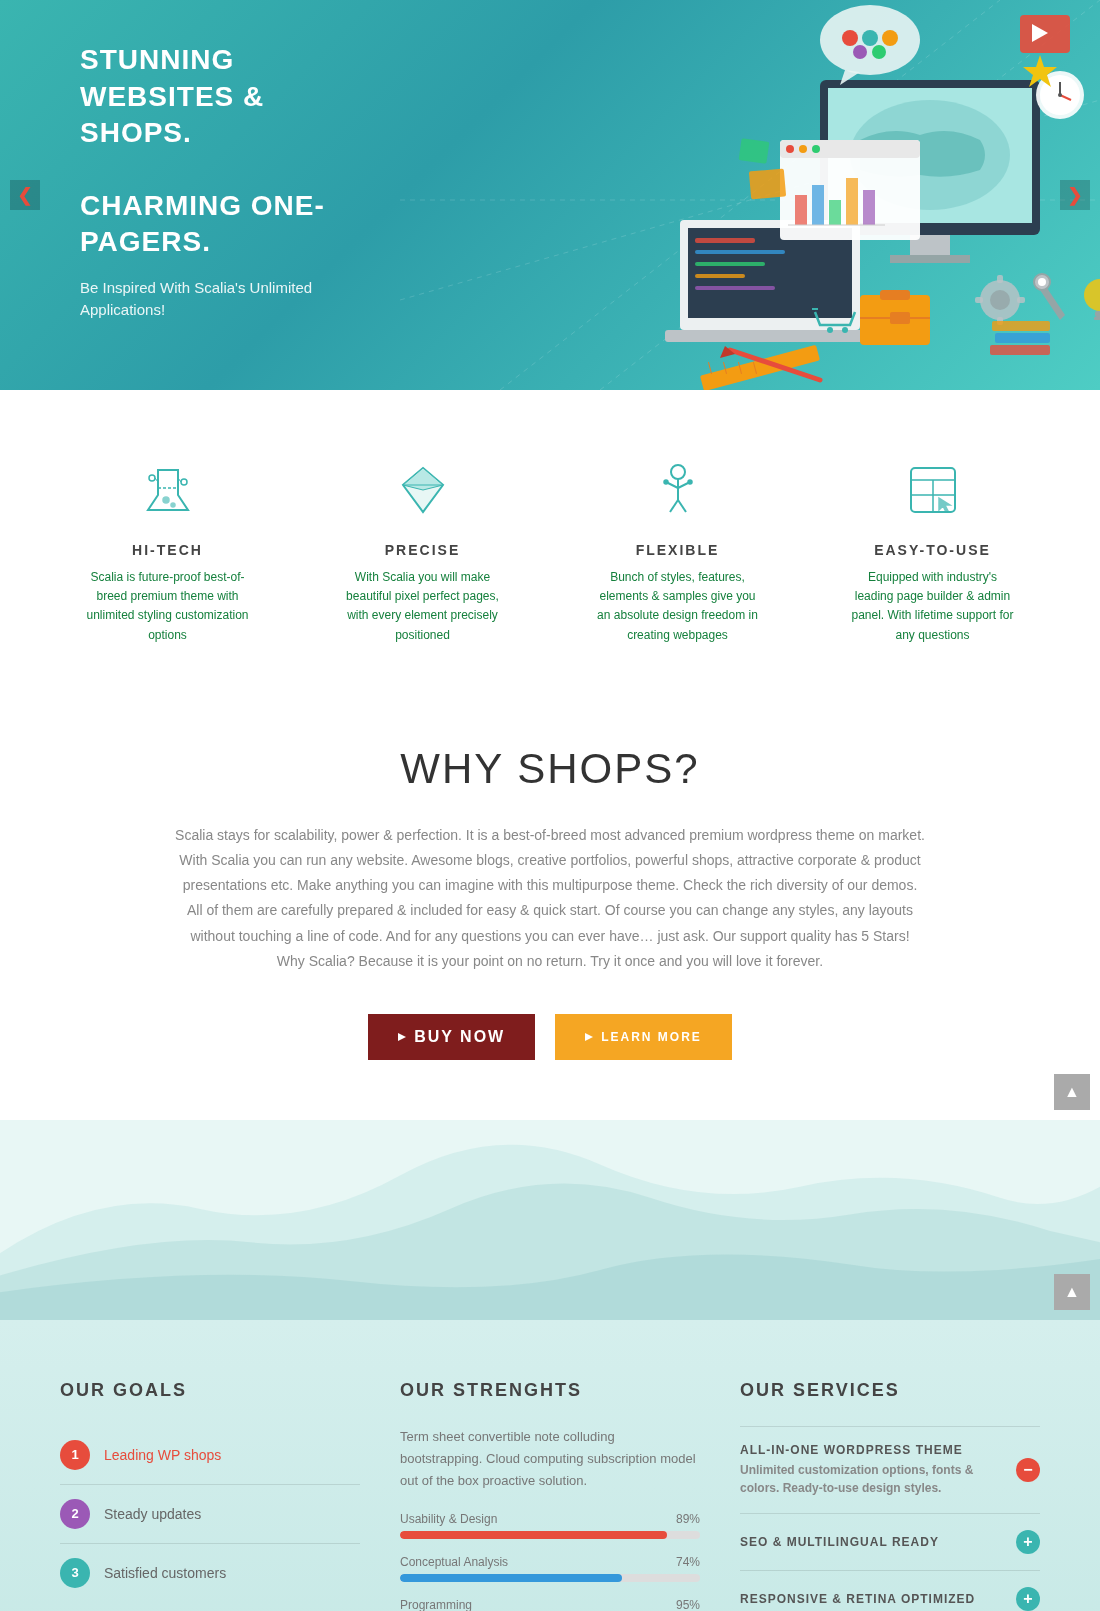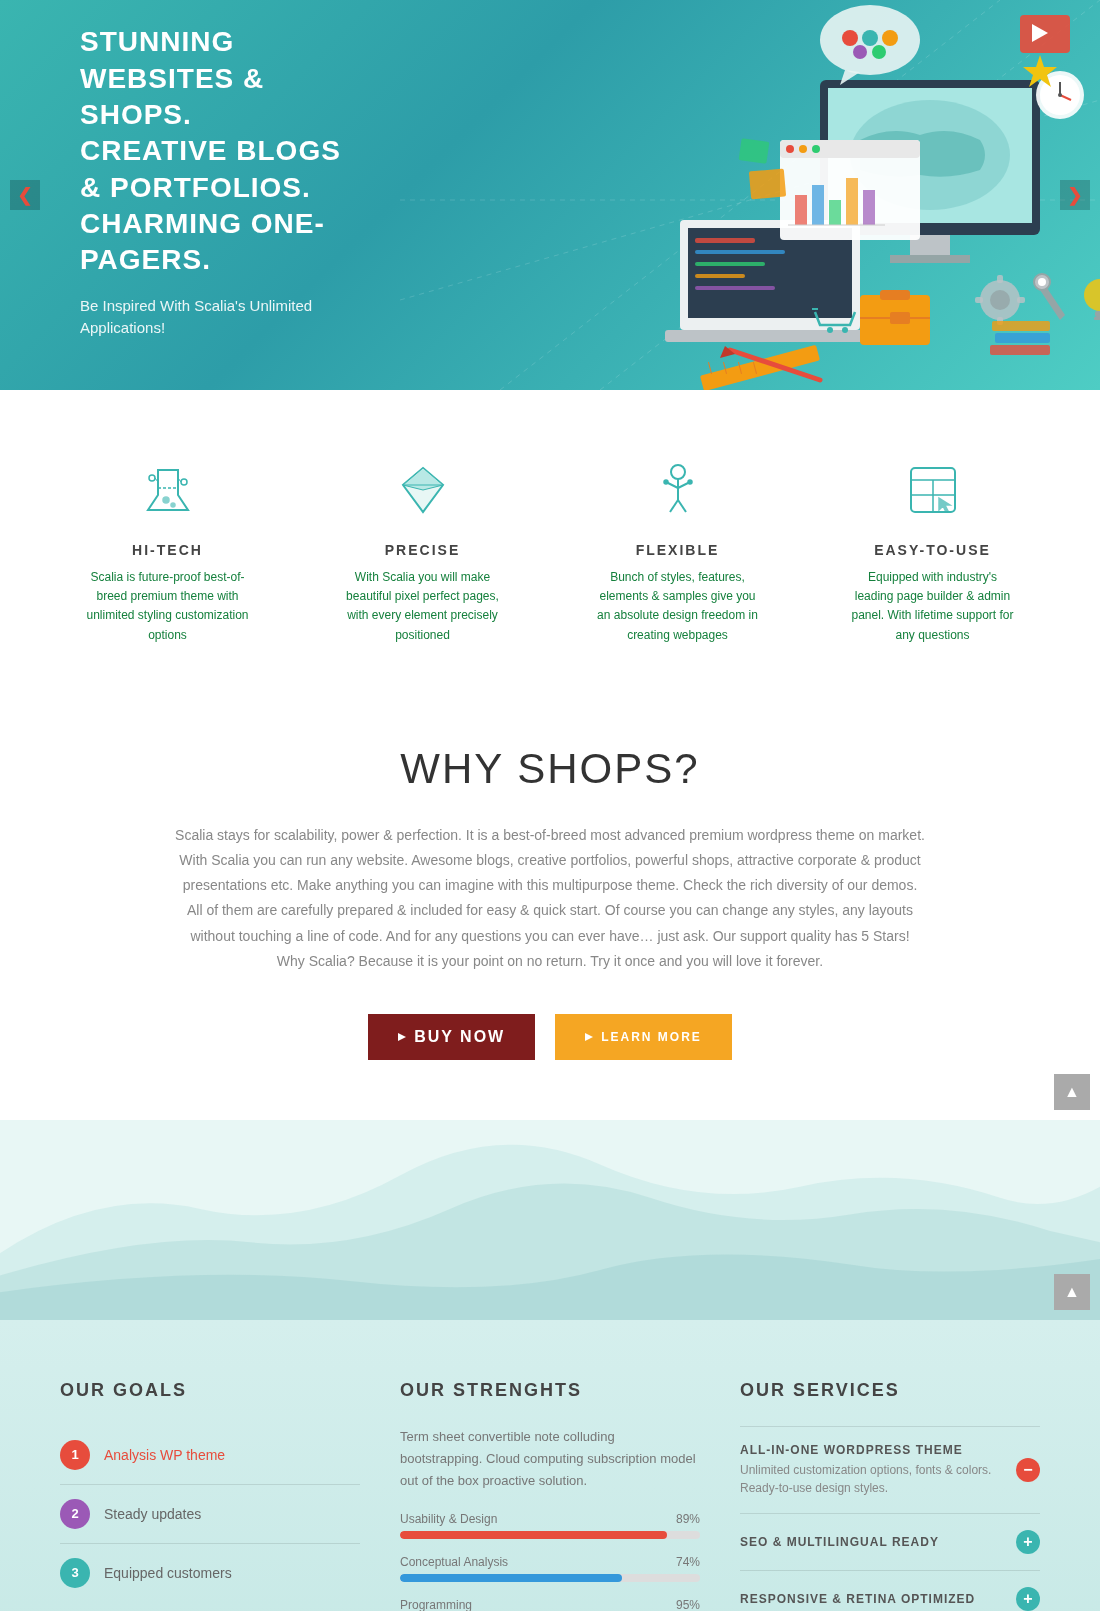--- a/index.html
+++ b/index.html
@@ -310,20 +310,21 @@
       font-weight: 700;
       letter-spacing: 1px;
       text-transform: uppercase;
       color: #555;
     }
     .service-desc {
       font-size: 12px;
       color: #888;
       line-height: 1.5;
       margin-top: 4px;
+      font-weight: bold;
     }
     .service-icon {
       width: 24px;
       height: 24px;
       border-radius: 50%;
       display: flex;
       align-items: center;
       justify-content: center;
       font-size: 16px;
       font-weight: bold;
@@ -342,21 +343,21 @@
   </style>
 </head>
 <body>
 
 <section class="hero">
   <div class="arrow-nav arrow-left">❮</div>
 
   <div class="hero-content">
     <h1>
       <span>STUNNING WEBSITES &amp; SHOPS.</span><br>
-      <span>CREATIVE BLOGS &amp; PORTFOLIOS.</span><br>
+      <br>
       <span>CHARMING ONE-PAGERS.</span>
     </h1>
     <p>Be Inspired With Scalia's Unlimited Applications!</p>
   </div>
 
   <div class="hero-illustration">
     <svg viewBox="0 0 700 390" xmlns="http://www.w3.org/2000/svg" width="700" height="390">
 
       <line x1="100" y1="390" x2="600" y2="0" stroke="rgba(255,255,255,0.15)" stroke-width="1" stroke-dasharray="5,5"></line>
       <line x1="200" y1="390" x2="700" y2="0" stroke="rgba(255,255,255,0.15)" stroke-width="1" stroke-dasharray="5,5"></line>
@@ -573,29 +574,29 @@
 </section>
 
 <section class="bottom-section">
   <div class="bottom-grid">
 
     <div>
       <div class="col-title">OUR GOALS</div>
       <ul class="goals-list">
         <li>
           <span class="goal-num red">1</span>
-          <a href="#" class="goal-link">Analysis WP theme</a>
+          <a href="#" class="goal-link">Leading WP shops</a>
         </li>
         <li>
           <span class="goal-num purple">2</span>
           <span>Steady updates</span>
         </li>
         <li>
           <span class="goal-num teal">3</span>
-          <span>Equipped customers</span>
+          <span>Satisfied customers</span>
         </li>
       </ul>
 
     </div>
 
     <div class="strengths">
       <div class="col-title">OUR STRENGHTS</div>
       <p>Term sheet convertible note colluding bootstrapping. Cloud computing subscription model out of the box proactive solution.</p>
 
       <div class="progress-item">

